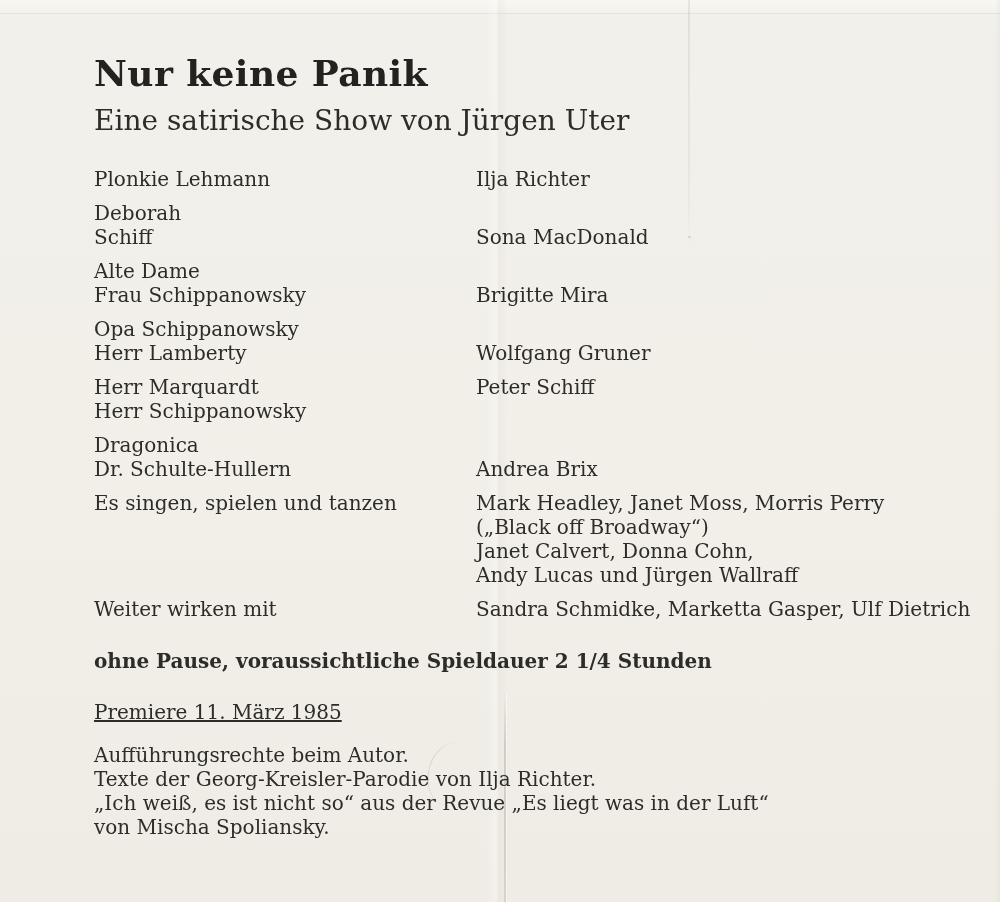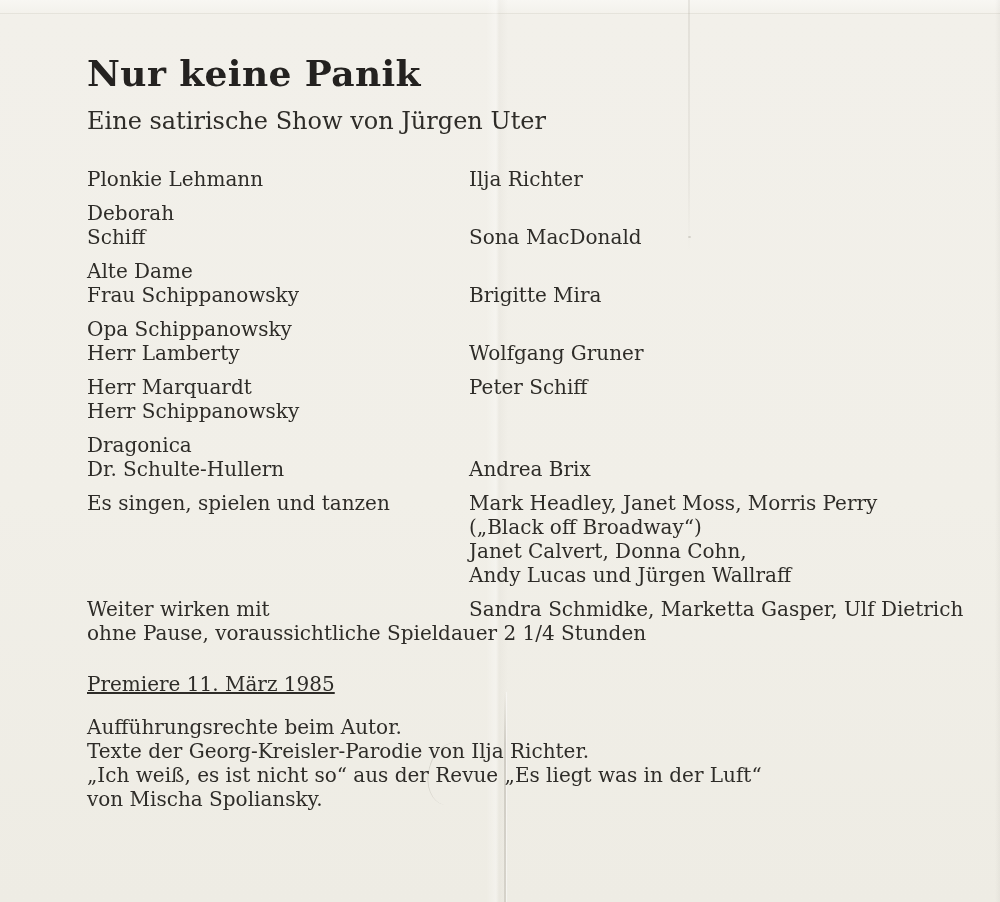--- a/index.html
+++ b/index.html
@@ -5,38 +5,38 @@
   html,body{margin:0;padding:0;background:#d8d6d0;}
   .page{
     position:relative;
     width:1000px;height:902px;
     margin:0 auto;
     background:linear-gradient(180deg,#f8f7f3 0px,#f2f0ea 16px,#f1efe8 55%,#eeece4 100%);
     overflow:hidden;
     font-family:"DejaVu Serif","Liberation Serif",serif;
     color:#2e2c28;
   }
-  .content{position:absolute;left:87px;top:0;width:875px;}
+  .content{position:absolute;left:94px;top:0;width:875px;}
   h1.title{
     margin:0;padding-top:55px;
     font-size:36px;line-height:36px;font-weight:bold;
     letter-spacing:0.4px;color:#242220;
   }
   .subtitle{
     margin:18px 0 16px 0;
-    font-size:24px;line-height:24px;color:#2e2c28;
+    font-size:28px;line-height:24px;color:#2e2c28;
   }
   .cast{margin-top:34px;}
   .cast-entry{margin-bottom:10px;}
   .cast-entry:last-child{margin-bottom:0;}
   .cast-line{display:flex;font-size:20px;line-height:24px;}
   .role-cell{flex:0 0 382px;white-space:nowrap;}
   .name-cell{flex:1 1 auto;white-space:nowrap;}
   .note{font-size:20px;line-height:24px;white-space:nowrap;}
-  .note-duration{}
+  .note-duration{margin-top:28px;font-weight:bold;}
   .note-premiere{margin-top:27px;text-decoration:underline;}
   .note-rights{margin-top:19px;}
   
   .edge-top{
     position:absolute;left:0;top:13px;width:100%;height:1px;
     background:rgba(195,190,180,0.28);
   }
   .edge-right{
     position:absolute;right:0;top:0;width:5px;height:100%;
     background:linear-gradient(90deg,rgba(0,0,0,0) 0,rgba(90,85,75,0.05) 100%);

